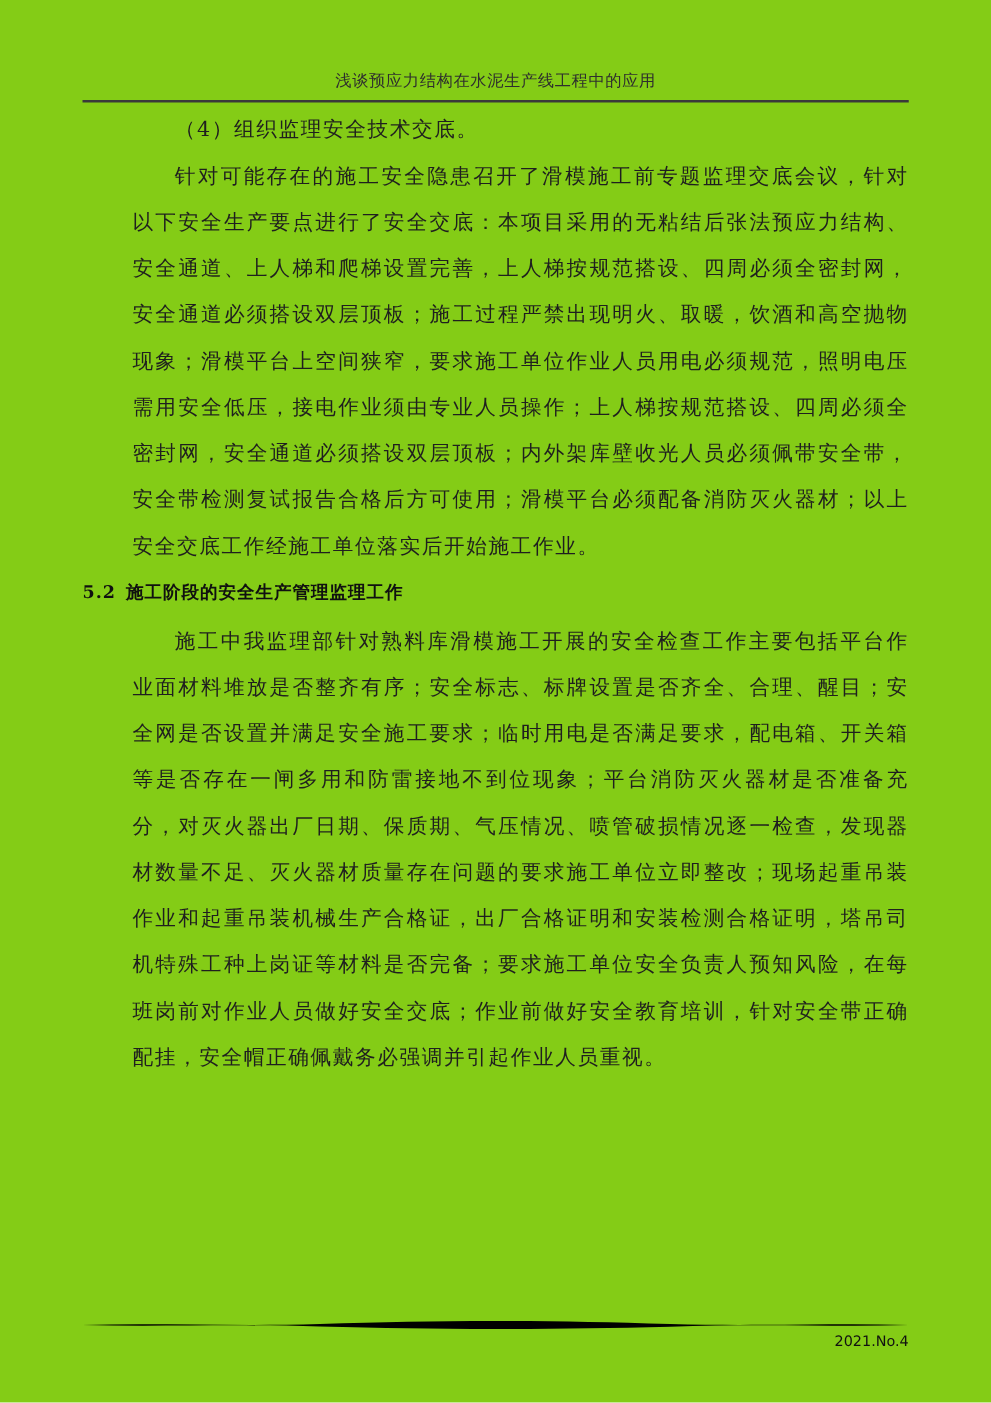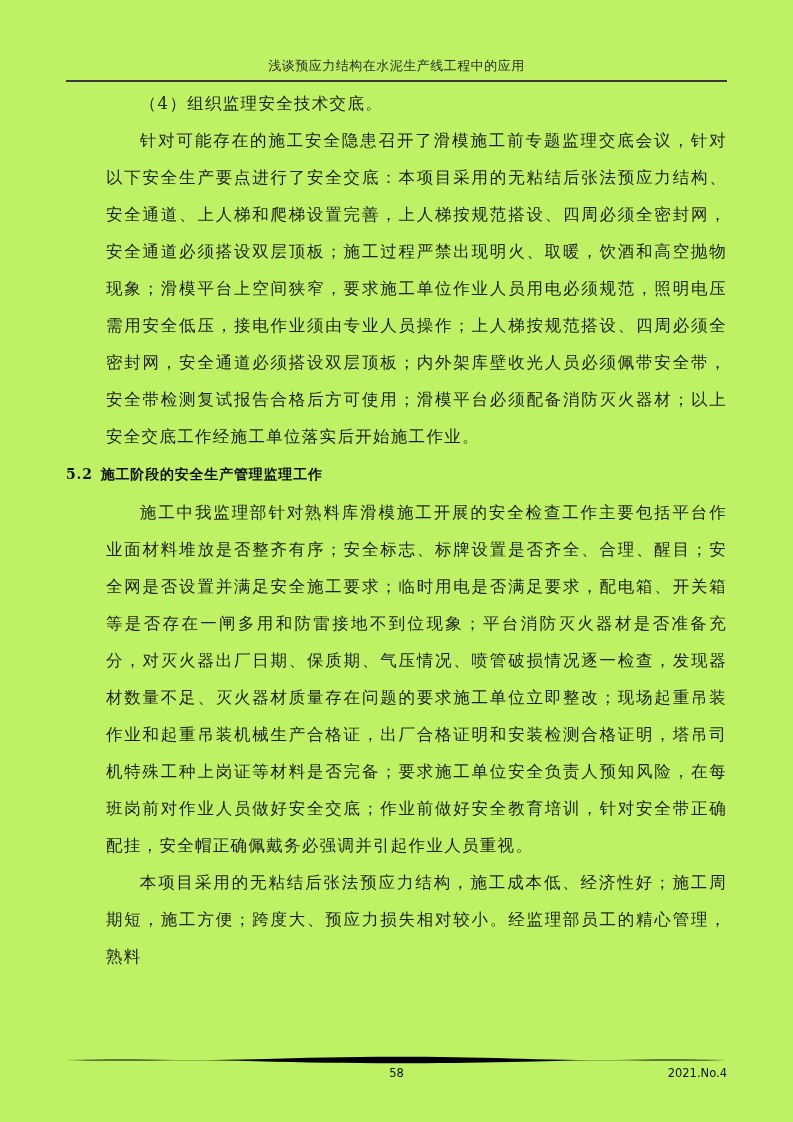--- a/index.html
+++ b/index.html
@@ -1,20 +1,20 @@
 <!DOCTYPE html>
 <html><head>
 <meta charset="utf-8">
 <style>
   html,body { margin:0; padding:0; background:#ffffff; }
   .page {
     position:relative;
     width:793px; height:1122px;
     margin:0 auto;
-    background:#bef264;
+    background:#84cc16;
     color:#1a1a1a;
     font-family:"DejaVu Serif","Liberation Serif",serif;
     overflow:hidden;
   }
   header.page-header { padding:56px 66px 0 66px; }
   .running-title {
     text-align:center;
     font-size:13px;
     color:#2e2e2e;
     letter-spacing:0.5px;
@@ -80,36 +80,34 @@
     <p class="para indent">针对可能存在的施工安全隐患召开了滑模施工前专题监理交底会议，针对以下安全生产要点进行了安全交底：本项目采用的无粘结后张法预应力结构、安全通道、上人梯和爬梯设置完善，上人梯按规范搭设、四周必须全密封网，安全通道必须搭设双层顶板；施工过程严禁出现明火、取暖，饮酒和高空抛物现象；滑模平台上空间狭窄，要求施工单位作业人员用电必须规范，照明电压需用安全低压，接电作业须由专业人员操作；上人梯按规范搭设、四周必须全密封网，安全通道必须搭设双层顶板；内外架库壁收光人员必须佩带安全带，安全带检测复试报告合格后方可使用；滑模平台必须配备消防灭火器材；以上安全交底工作经施工单位落实后开始施工作业。</p>
 
     <h2 class="heading">
       <span class="h-num">5.2</span><span class="h-title">施工阶段的安全生产管理监理工作</span>
     </h2>
 
     <p class="para indent">施工中我监理部针对熟料库滑模施工开展的安全检查工作主要包括平台作业面材料堆放是否整齐有序；安全标志、标牌设置是否齐全、合理、醒目；安全网是否设置并满足安全施工要求；临时用电是否满足要求，配电箱、开关箱等是否存在一闸多用和防雷接地不到位现象；平台消防灭火器材是否准备充分，对灭火器出厂日期、保质期、气压情况、喷管破损情况逐一检查，发现器材数量不足、灭火器材质量存在问题的要求施工单位立即整改；现场起重吊装作业和起重吊装机械生产合格证，出厂合格证明和安装检测合格证明，塔吊司机特殊工种上岗证等材料是否完备；要求施工单位安全负责人预知风险，在每班岗前对作业人员做好安全交底；作业前做好安全教育培训，针对安全带正确配挂，安全帽正确佩戴务必强调并引起作业人员重视。</p>
 
 
 
-    <p class="para indent">本项目采用的无粘结后张法预应力结构，施工成本低、经济性好；施工周期短，施工方便；跨度大、预应力损失相对较小。经监理部员工的精心管理，熟料</p>
 
   </main>
 
   <footer class="page-footer">
     <svg class="footer-rule" viewBox="0 0 661 8" preserveAspectRatio="none" aria-hidden="true">
       <path fill="#000000" d="
         M0,4
         C 60,2.2 120,5.2 190,3.2
         C 240,1.8 280,0.8 330,0.8
         C 380,0.8 420,1.8 470,3.2
         C 540,5.2 600,2.2 661,4
         C 600,5.6 540,2.6 470,5.4
         C 420,6.6 380,7.2 330,7.2
         C 280,7.2 240,6.4 190,5.2
         C 120,3.0 60,5.6 0,4 Z"></path>
     </svg>
     <div class="footer-row">
-      <span class="page-number">58</span>
       <span class="issue-label">2021.No.4</span>
     </div>
   </footer>
 
 </div>
 
 </body></html>

